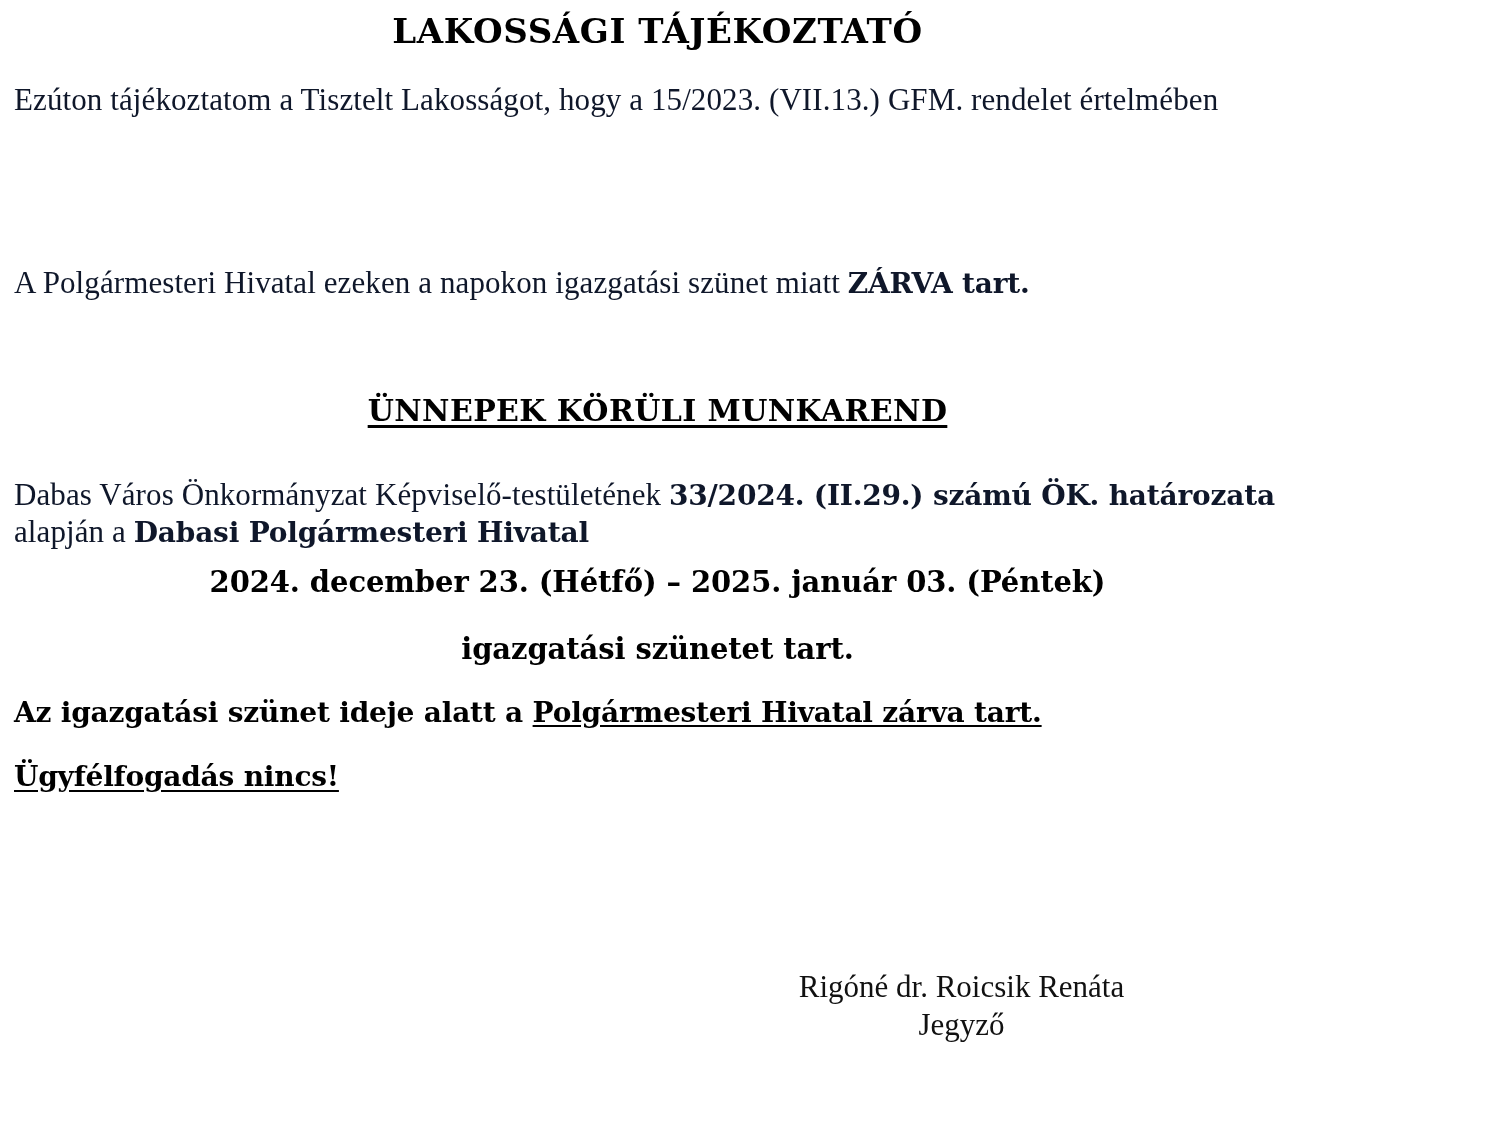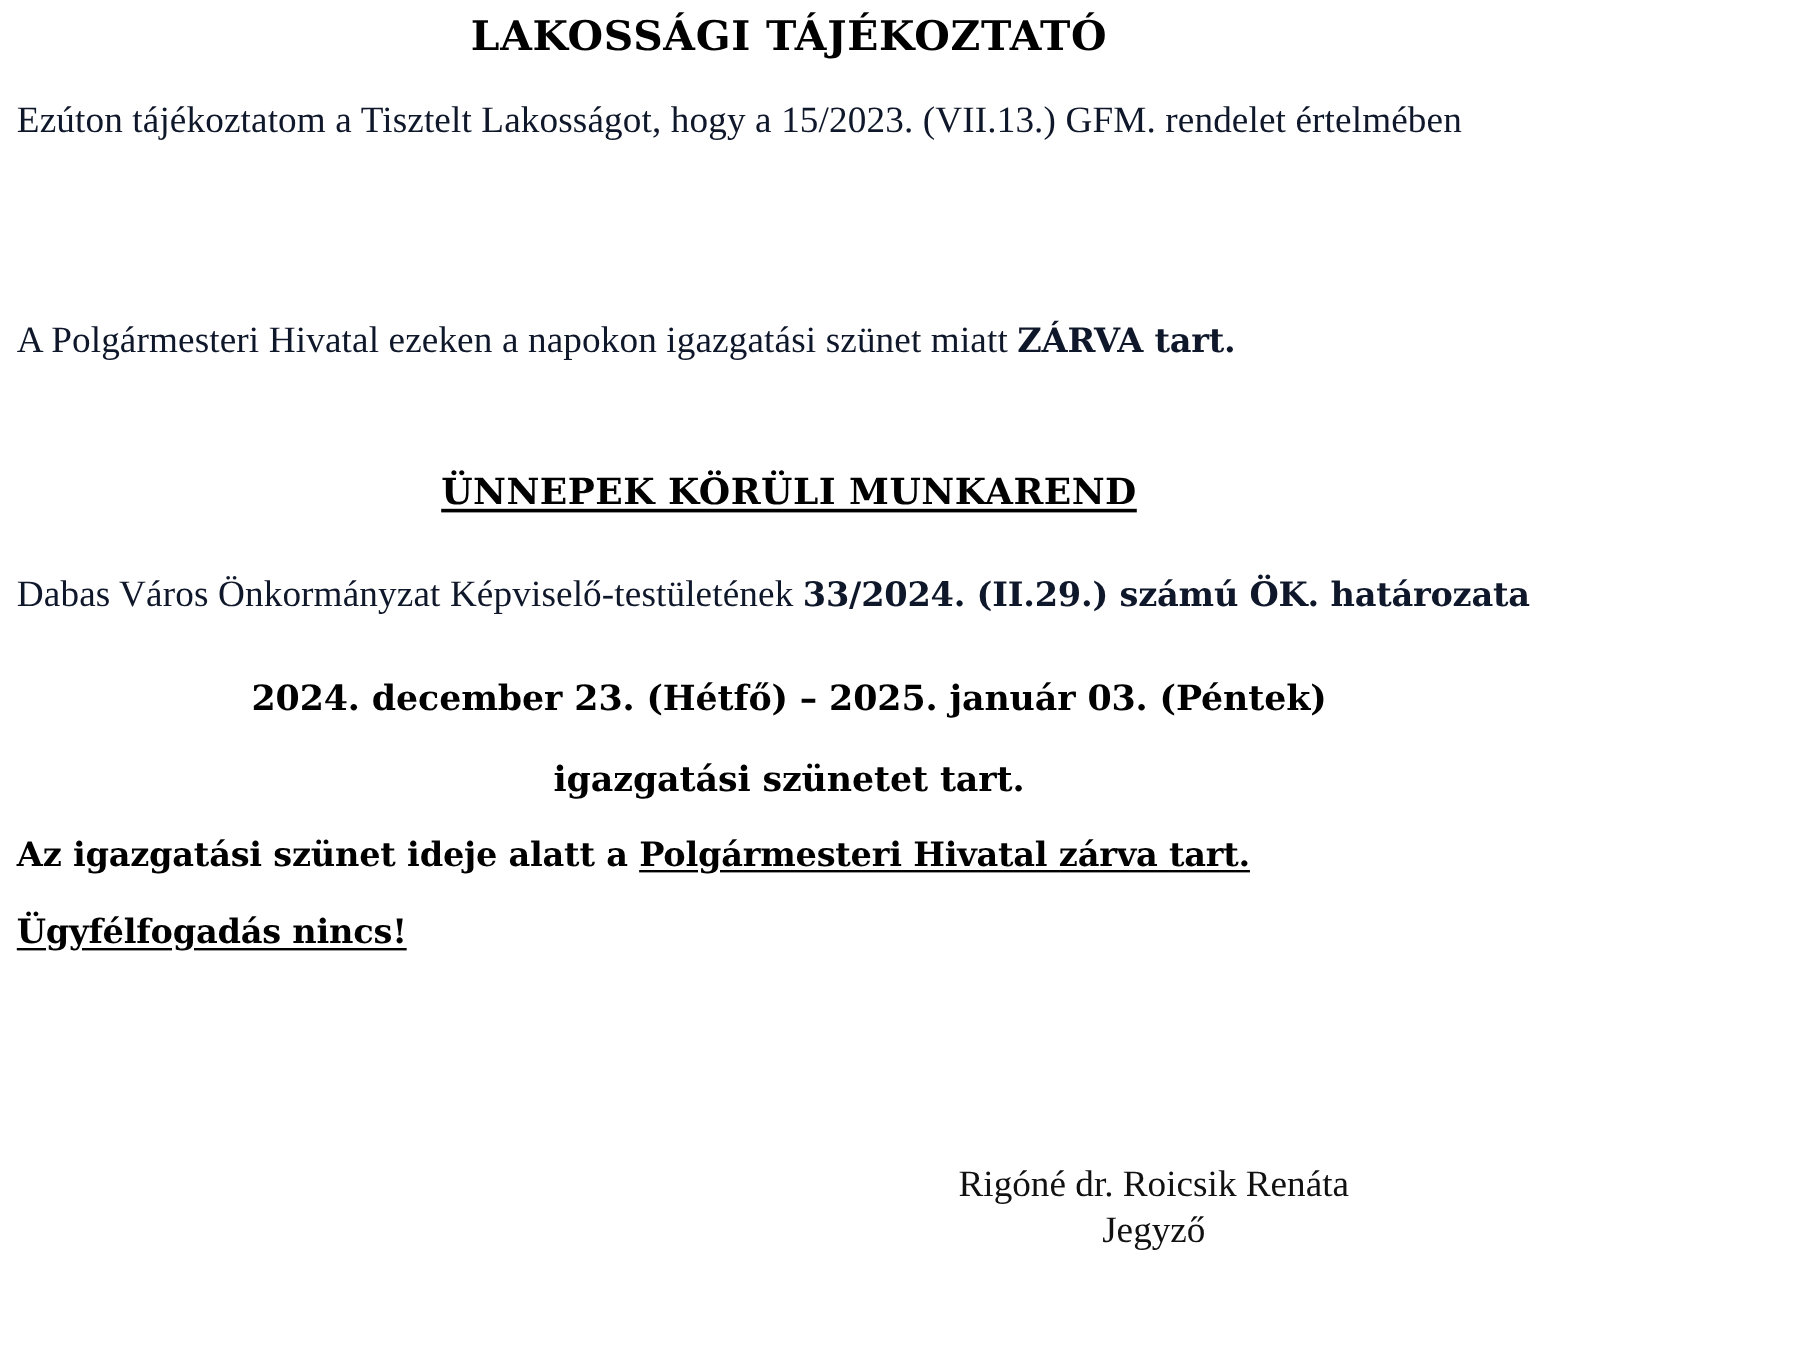--- a/index.html
+++ b/index.html
@@ -157,20 +157,23 @@
   <div class="blk closed txt left">
     <span>A Polgármesteri Hivatal ezeken a napokon igazgatási szünet miatt </span><span class="b">ZÁRVA tart.</span>
   </div>
 
   <div class="blk subhead">
     <span>ÜNNEPEK KÖRÜLI MUNKAREND</span>
   </div>
 
   <div class="blk resolution txt left">
     <span>Dabas Város Önkormányzat Képviselő-testületének </span><span class="b"> 33/2024. (II.29.) számú ÖK. határozata</span>
+    <span class="l2">
+      <span>alapján a </span><span class="b">Dabasi Polgármesteri Hivatal</span>
+    </span>
   </div>
 
   <div class="blk range">2024. december 23. (Hétfő)  – 2025. január 03. (Péntek)</div>
 
   <div class="blk recess">igazgatási szünetet tart.</div>
 
   <div class="blk notice1">
     <span>Az igazgatási szünet ideje alatt a </span><span class="u">Polgármesteri Hivatal zárva tart.</span>
   </div>
 

